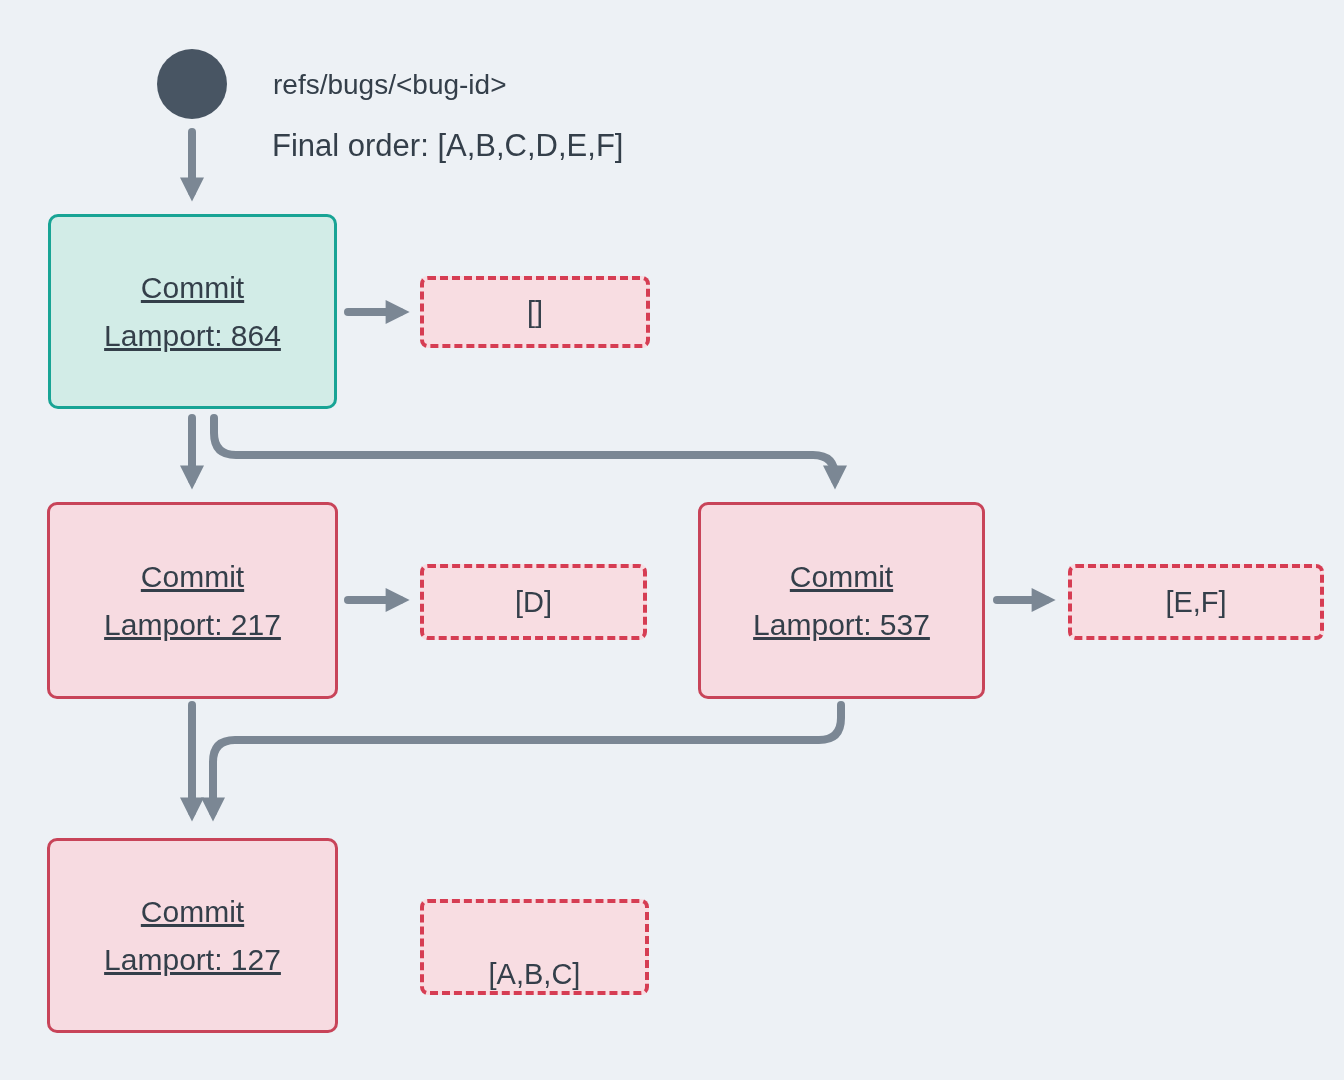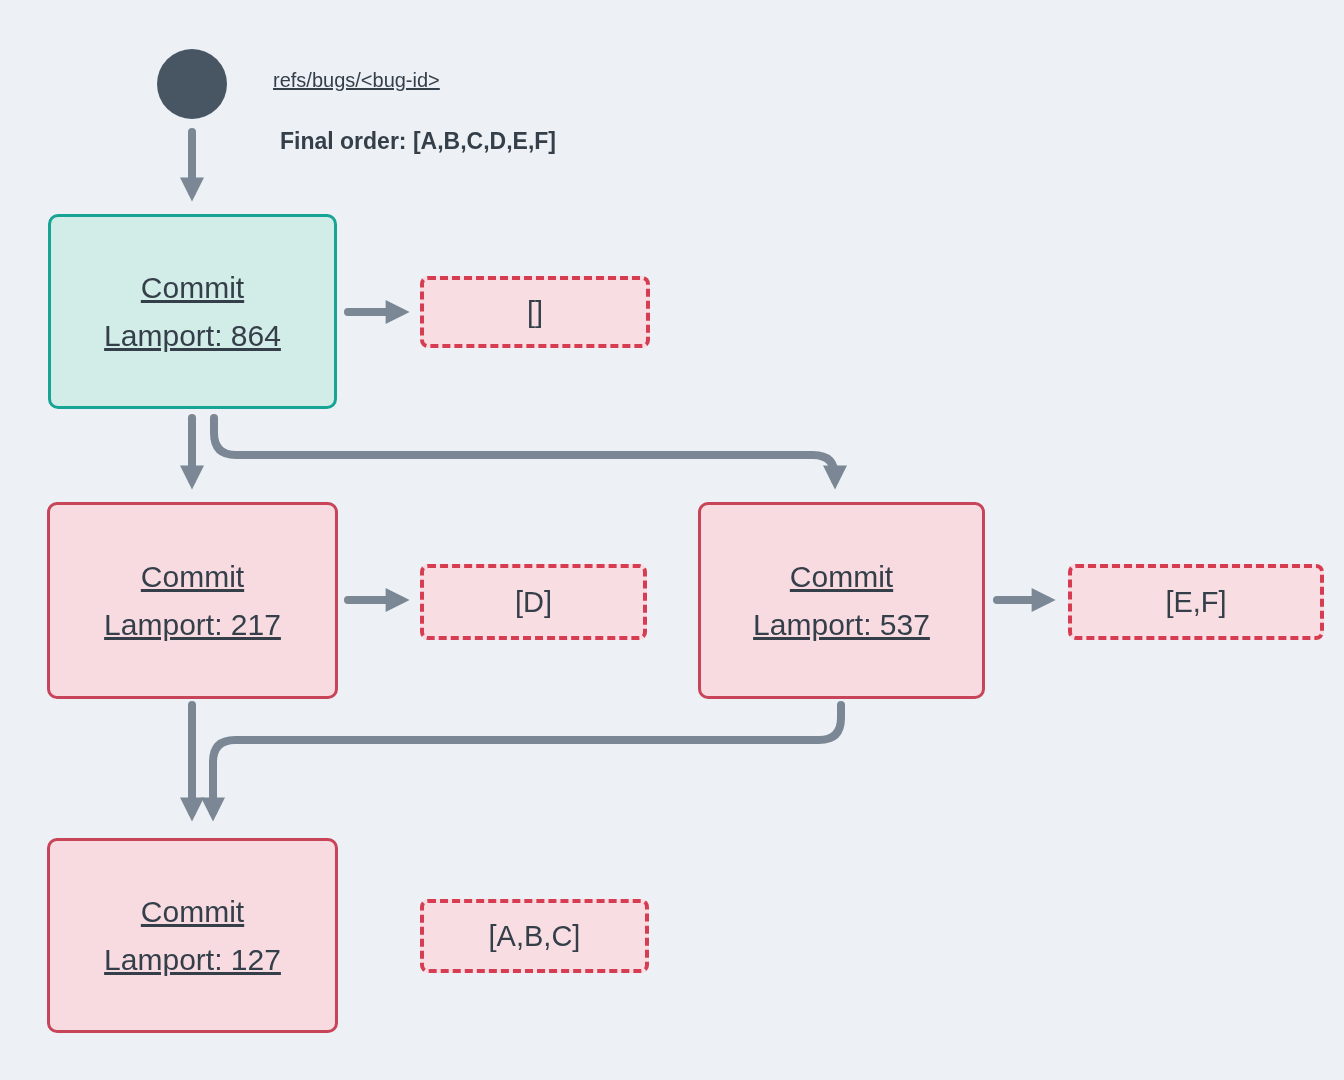--- a/index.html
+++ b/index.html
@@ -24,33 +24,31 @@
   .head-node{
     position:absolute;
     left:157px;top:49px;
     width:70px;height:70px;
     border-radius:50%;
     background:#485563;
   }
   .ref-label{
     position:absolute;
     left:273px;top:69px;
-    font-size:20px;
+    font-size:28px;
     color:#343f4a;
     white-space:nowrap;
-    text-decoration:underline;
   }
   .order-label{
     position:absolute;
     left:272px;top:128px;
-    font-size:23px;
-    font-weight:bold;
+    font-size:31px;
+    font-weight:normal;
     color:#343f4a;
     white-space:nowrap;
-    margin-left:8px;
   }
   .commit-node{
     position:absolute;
     box-sizing:border-box;
     border-radius:10px;
     display:flex;
     flex-direction:column;
     align-items:center;
     justify-content:center;
     text-align:center;
@@ -77,21 +75,21 @@
     align-items:center;
     justify-content:center;
     font-size:29px;
     color:#343f4a;
     background:#f8dde2;
     border:4px dashed #d63d53;
   }
   .payload-empty{left:420px; top:276px; width:230px; height:72px;}
   .payload-d    {left:420px; top:564px; width:227px; height:76px;}
   .payload-ef   {left:1068px;top:564px; width:256px; height:76px;}
-  .payload-abc  {left:420px; top:899px; width:229px; height:74px;}
+  .payload-abc  {left:420px; top:899px; width:229px; height:96px;align-items:flex-end;}
 </style>
 </head>
 <body>
 
 <div class="canvas">
 
   <svg class="edges" viewBox="0 0 1344 1080" xmlns="http://www.w3.org/2000/svg">
     <defs>
       <marker id="ah" viewBox="0 0 10 10" refX="6" refY="5" markerUnits="userSpaceOnUse" markerWidth="26" markerHeight="24" orient="auto-start-reverse">
         <path d="M0,0 L10,5 L0,10 Z" fill="#7b8794"></path>

